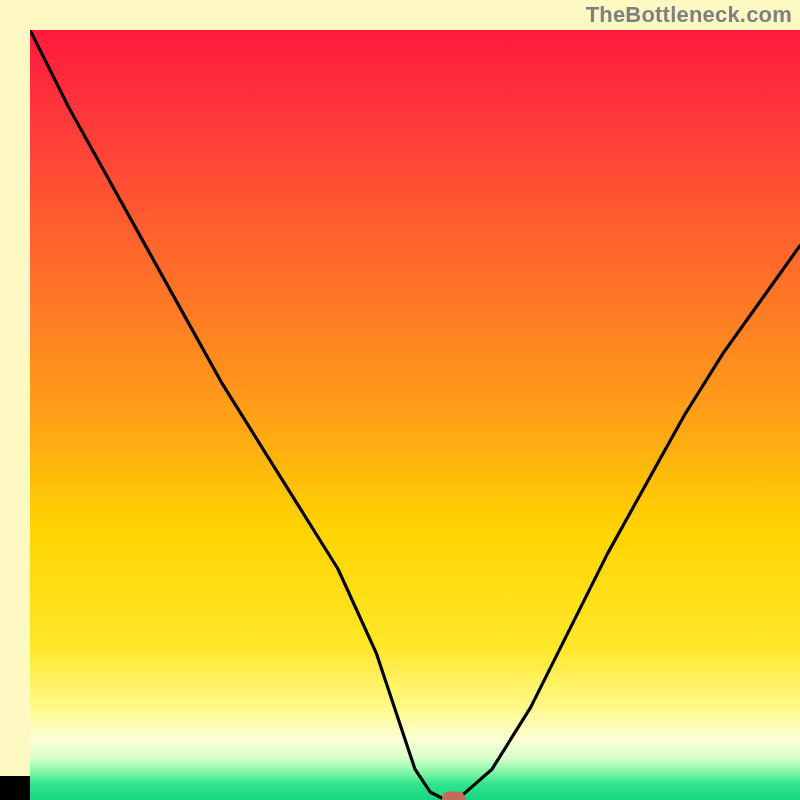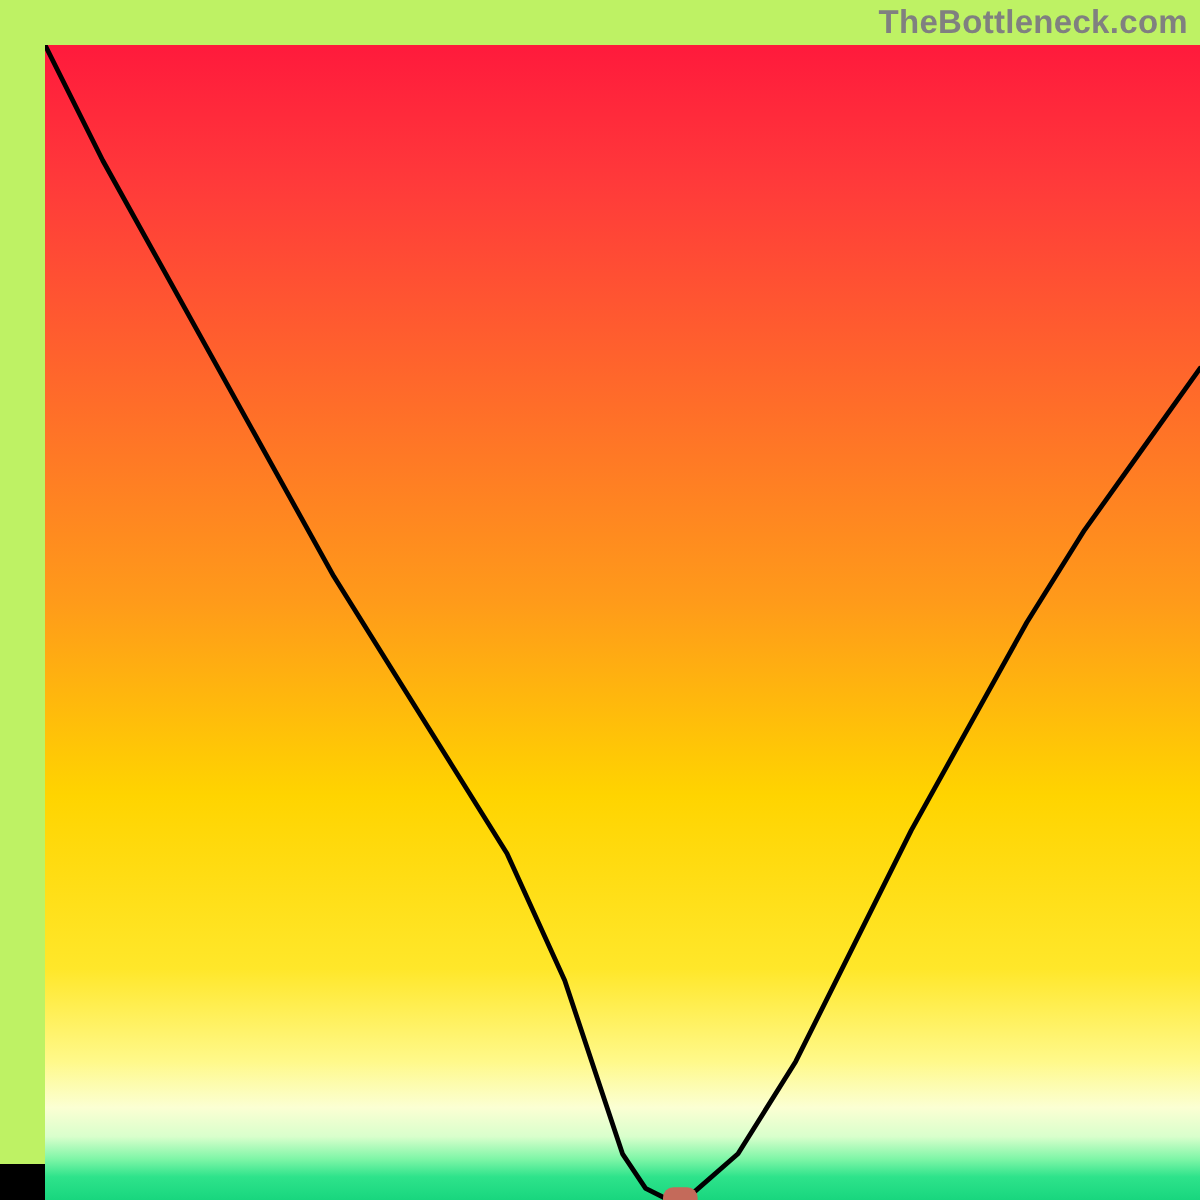--- a/index.html
+++ b/index.html
@@ -7,21 +7,21 @@
     padding: 0;
     width: 800px;
     height: 800px;
     background: #000;
     overflow: hidden;
   }
   .page {
     position: relative;
     width: 800px;
     height: 776px;
-    background: #bef264;
+    background: #fef9c3;
   }
   .watermark {
     position: absolute;
     top: 2px;
     right: 8px;
     font-family: Arial, Helvetica, sans-serif;
     font-size: 22px;
     font-weight: 600;
     color: #808080;
     letter-spacing: 0.2px;

